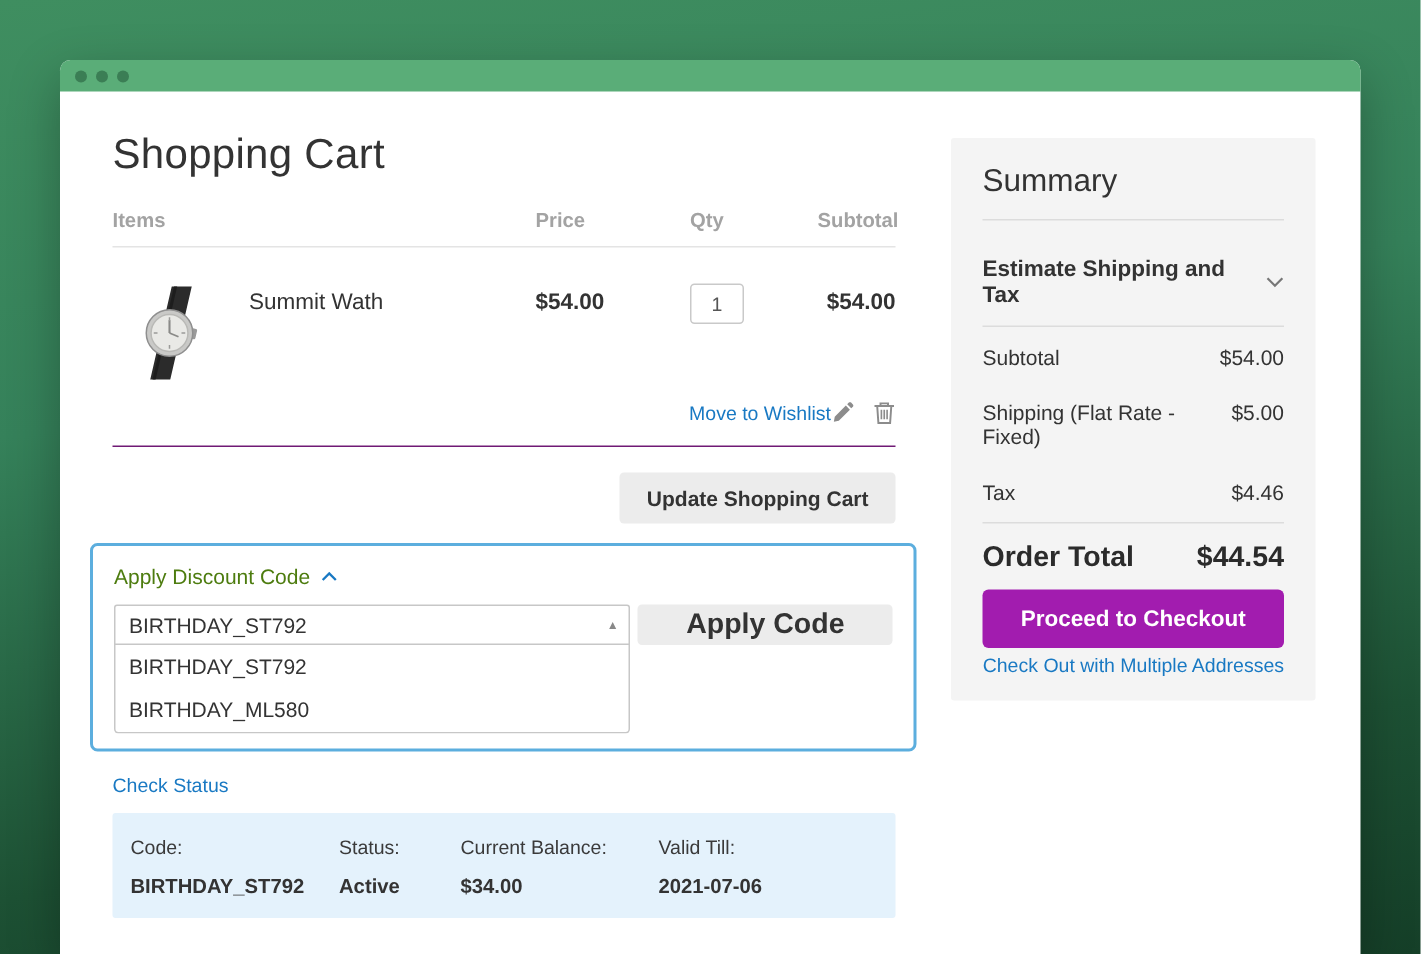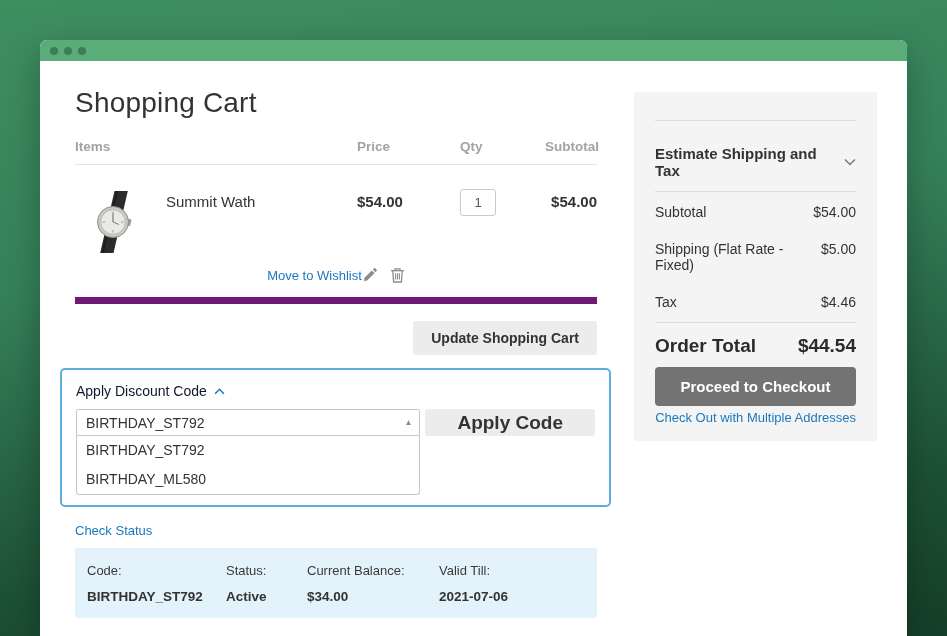--- a/index.html
+++ b/index.html
@@ -40,43 +40,43 @@
   .product-photo{margin-left:13px;width:52px;height:62px;flex:0 0 auto;}
   .product-name{margin-left:26px;padding-top:2px;font-size:15px;color:#333;}
   .cell-price,.cell-subtotal{font-size:15px;font-weight:700;color:#333;padding-top:2px;}
   .cell-subtotal{text-align:right;}
   .qty-input{
     width:34px;height:25px;border:1px solid #c9c9c9;border-radius:3px;
     text-align:center;font-size:13px;color:#555;font-family:inherit;padding:0;
     margin-top:-2px;background:#fff;
   }
   .item-actions{
-    display:flex;justify-content:center;align-items:center;
-    padding:14px 0 14px;border-bottom:7px solid #701a75;
+    display:flex;justify-content:flex-end;align-items:center;
+    padding:14px 0 14px;border-bottom:1px solid #701a75;
   }
   a.link{color:#1979c3;text-decoration:none;font-size:13px;cursor:pointer;}
   .action-icons{display:flex;gap:12px;align-items:center;}
   .icon-btn{cursor:pointer;display:inline-flex;}
 
   .update-row{display:flex;justify-content:flex-end;margin-top:17px;}
   .btn-gray{
     background:#ececec;border:none;border-radius:3px;color:#333;
     font-size:14px;font-weight:700;font-family:inherit;
     padding:9px 18px;cursor:pointer;
   }
   .btn-update{height:34px;}
 
   
   .discount-box{
     margin:13px 0 0 -15px;width:519px;
     border:2px solid #5caede;border-radius:5px;
     padding:12px 14px 10px;background:#fff;
   }
   .discount-toggle{
-    font-size:14px;color:#0f172a;display:inline-flex;align-items:center;gap:7px;cursor:pointer;
+    font-size:14px;color:#4d7c0f;display:inline-flex;align-items:center;gap:7px;cursor:pointer;
   }
   .discount-controls{display:flex;margin-top:9px;align-items:flex-start;}
   .discount-field{flex:1;position:relative;}
   .code-input-wrap{position:relative;}
   .code-input{
     width:100%;box-sizing:border-box;height:27px;border:1px solid #c7c7c7;
     border-radius:2px 2px 0 0;padding:0 22px 0 9px;font-size:14px;color:#333;
     font-family:inherit;background:#fff;
   }
   .input-caret{
@@ -113,21 +113,21 @@
   .tot-row{
     display:flex;justify-content:space-between;align-items:baseline;
     font-size:14px;color:#333;margin-top:21px;
   }
   .tot-row.first{margin-top:12px;}
   .order-total-row{
     display:flex;justify-content:space-between;align-items:baseline;
     margin-top:12px;font-size:19px;font-weight:700;color:#2b2b2b;
   }
   .btn-checkout{
-    margin-top:10px;width:100%;height:39px;background:#737373;border:none;
+    margin-top:10px;width:100%;height:39px;background:#a21caf;border:none;
     border-radius:4px;color:#fff;font-size:15px;font-weight:700;
     font-family:inherit;cursor:pointer;
   }
   .multi-link{display:block;text-align:right;margin-top:4px;font-size:14px;}
 </style>
 </head>
 <body>
 
 <div class="window">
   <div class="titlebar">
@@ -230,20 +230,21 @@
         <div class="status-label">Current Balance:</div>
         <div class="status-label">Valid Till:</div>
         <div class="status-value">BIRTHDAY_ST792</div>
         <div class="status-value">Active</div>
         <div class="status-value">$34.00</div>
         <div class="status-value">2021-07-06</div>
       </div>
     </div>
 
     <div class="summary">
+      <h2>Summary</h2>
       <hr>
       <div class="estimate-row">
         <span>Estimate Shipping and Tax</span>
         <svg width="12" height="8" viewBox="0 0 12 8" fill="none" stroke="#777" stroke-width="1.5">
             <path d="M1 1.5l5 5 5-5"></path>
           </svg>
       </div>
       <hr>
       <div class="tot-row first">
         <span>Subtotal</span>

